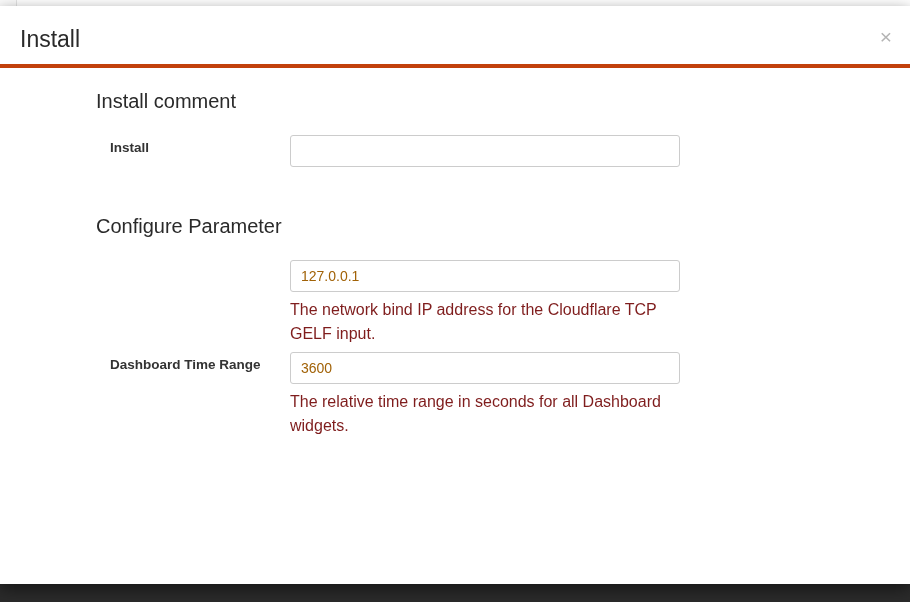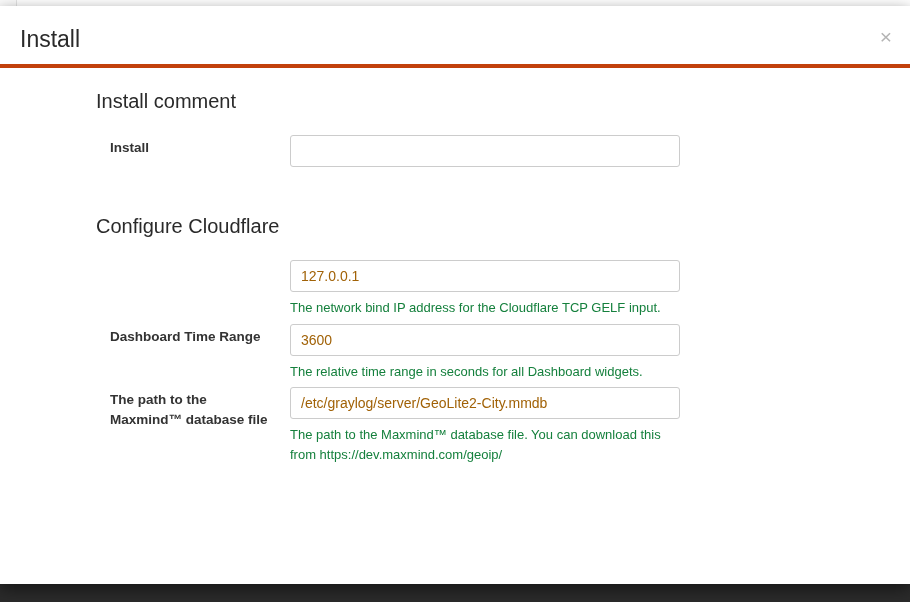--- a/index.html
+++ b/index.html
@@ -140,23 +140,23 @@
     font-size: 14px;
     color: #a16207;
     background: #ffffff;
     border: 1px solid #cccccc;
     border-radius: 3px;
     font-family: "Liberation Sans", sans-serif;
     outline: none;
   }
   .help-text {
     margin-top: 6px;
-    font-size: 13px;
+    font-size: 16px;
     line-height: 1.5;
-    color: #15803d;
+    color: #7f1d1d;
     width: 390px;
   }
 
   .spacer-lg { height: 8px; }
 </style>
 </head>
 <body>
 
 <div class="page-backdrop">
   <div class="backdrop-left">
@@ -179,40 +179,33 @@
 
     <div class="form-row">
       <div class="form-label">Install</div>
       <div class="form-control-wrap">
         <input class="form-input" type="text" value="" style="">
       </div>
     </div>
 
     <div class="spacer-lg"></div>
 
-    <h2 class="section-title second">Configure Cloudflare</h2>
+    <h2 class="section-title second">Configure Parameter</h2>
 
     <div class="form-row">
       <div class="form-control-wrap">
         <input class="form-input" type="text" value="127.0.0.1" style="">
         <div class="help-text">The network bind IP address for the Cloudflare TCP GELF input.</div>
       </div>
     </div>
 
     <div class="form-row">
       <div class="form-label">Dashboard Time Range</div>
       <div class="form-control-wrap">
         <input class="form-input" type="text" value="3600" style="">
         <div class="help-text">The relative time range in seconds for all Dashboard widgets.</div>
       </div>
     </div>
 
-    <div class="form-row">
-      <div class="form-label">The path to the Maxmind™ database file</div>
-      <div class="form-control-wrap">
-        <input class="form-input" type="text" value="/etc/graylog/server/GeoLite2-City.mmdb" style="">
-        <div class="help-text">The path to the Maxmind™ database file. You can download this from https://dev.maxmind.com/geoip/</div>
-      </div>
-    </div>
 
 
   </div>
 </div>
 
 </body></html>

